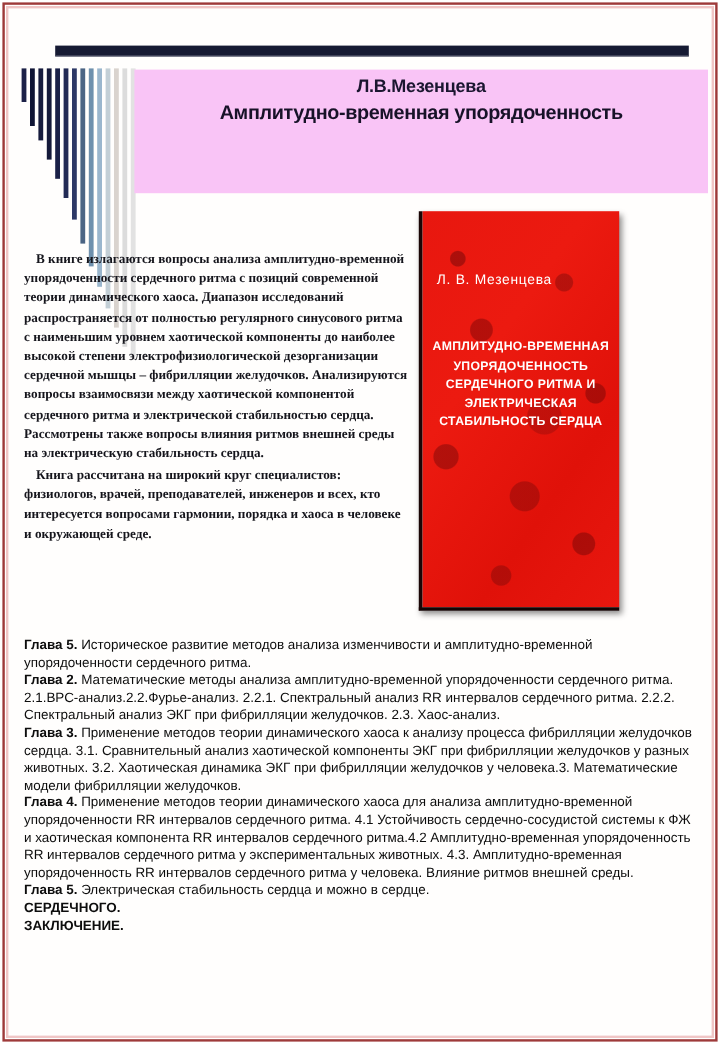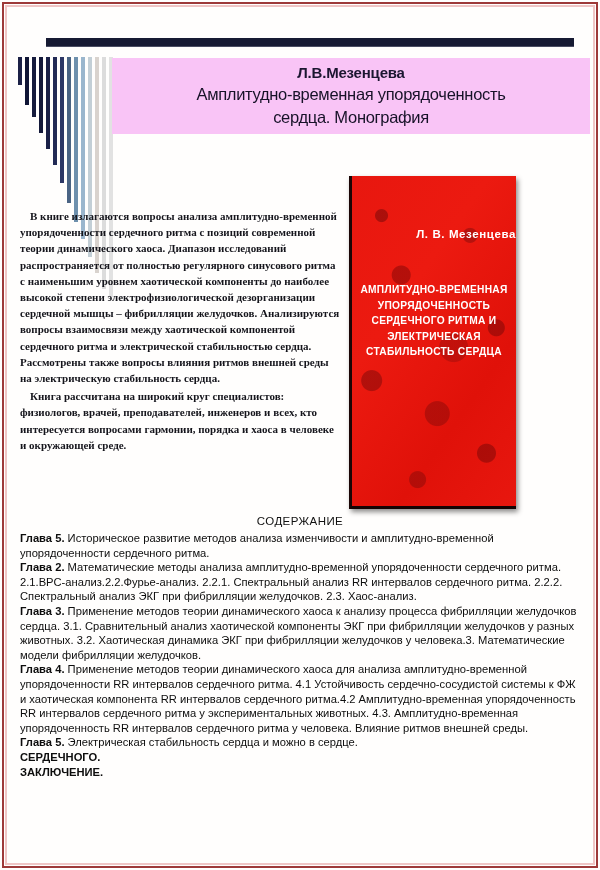--- a/index.html
+++ b/index.html
@@ -66,36 +66,36 @@
     top: 0;
     width: 4px;
   }
 
   
   .title-banner {
     position: absolute;
     left: 112px;
     top: 58px;
     width: 478px;
-    height: 76px;
+    height: 103px;
     background: #f9c4f6;
     text-align: center;
     box-sizing: border-box;
     padding-top: 5px;
   }
   .title-author {
     font-size: 15px;
     font-weight: bold;
     color: #1b1630;
     line-height: 20px;
     letter-spacing: -0.2px;
   }
   .title-main {
     font-size: 16.5px;
-    font-weight: normal;
+    font-weight: bold;
     color: #171228;
     line-height: 23px;
     letter-spacing: -0.3px;
     padding: 0 19px;
   }
 
   
   .annotation {
     position: absolute;
     left: 20px;
@@ -131,24 +131,24 @@
     border-left: 3px solid #1a0505;
     border-bottom: 3px solid #140404;
     box-sizing: border-box;
     box-shadow: 2px 3px 5px rgba(0,0,0,.45);
     overflow: hidden;
   }
   .book-author {
     position: absolute;
     left: 12px; right: 0;
     top: 52px;
-    text-align: right;
+    text-align: left;
     color: #ffffff;
     font-size: 11.5px;
-    font-weight: bold;
+    font-weight: normal;
     letter-spacing: 0.6px;
   }
   .book-title {
     position: absolute;
     left: 0; right: 0;
     top: 106px;
     text-align: center;
     color: #ffffff;
     font-size: 10.2px;
     font-weight: bold;
@@ -217,34 +217,32 @@
       <div class="bar" style="left: 63px; height: 182px; background: rgb(154, 182, 205);"></div>
       <div class="bar" style="left: 70px; height: 200px; background: rgb(195, 207, 214);"></div>
       <div class="bar" style="left: 77px; height: 216px; background: rgb(217, 211, 206);"></div>
       <div class="bar" style="left: 84px; height: 232px; background: rgb(220, 220, 220);"></div>
       <div class="bar" style="left: 91px; height: 240px; background: rgb(226, 226, 226);"></div>
     </div>
 
   <div class="title-banner">
     <div class="title-author">Л.В.Мезенцева</div>
     <div class="title-main">Амплитудно-временная упорядоченность</div>
-    <div class="title-main">сердца. Монография</div>
   </div>
 
   <div class="annotation">
     <p>В книге излагаются вопросы анализа амплитудно-временной упорядоченности сердечного ритма с позиций современной теории динамического хаоса. Диапазон исследований распространяется от полностью регулярного синусового ритма с наименьшим уровнем хаотической компоненты до наиболее высокой степени электрофизиологической дезорганизации сердечной мышцы – фибрилляции желудочков. Анализируются вопросы взаимосвязи между хаотической компонентой сердечного ритма и электрической стабильностью сердца. Рассмотрены также вопросы влияния ритмов внешней среды на электрическую стабильность сердца.</p>
     <p>Книга рассчитана  на широкий круг специалистов: физиологов,  врачей, преподавателей, инженеров  и всех, кто интересуется вопросами  гармонии, порядка и хаоса в человеке и окружающей среде.</p>
   </div>
 
   <div class="book">
     <div class="book-author">Л. В. Мезенцева</div>
     <div class="book-title">АМПЛИТУДНО-ВРЕМЕННАЯ УПОРЯДОЧЕННОСТЬ СЕРДЕЧНОГО РИТМА И ЭЛЕКТРИЧЕСКАЯ СТАБИЛЬНОСТЬ СЕРДЦА</div>
   </div>
 
-  <div class="contents-heading">СОДЕРЖАНИЕ</div>
   <div class="contents" id="contents-container">
       <div class="ln"><b>Глава 5.</b><span> Историческое развитие методов анализа изменчивости и амплитудно-временной упорядоченности сердечного ритма.</span></div>
       <div class="ln"><b>Глава 2.</b><span>  Математические методы анализа амплитудно-временной упорядоченности сердечного ритма. 2.1.ВРС-анализ.2.2.Фурье-анализ. 2.2.1. Спектральный анализ RR интервалов сердечного ритма. 2.2.2. Спектральный анализ ЭКГ при фибрилляции желудочков. 2.3.   Хаос-анализ.</span></div>
       <div class="ln"><b>Глава 3.</b><span> Применение методов теории динамического хаоса к анализу процесса фибрилляции желудочков сердца. 3.1. Сравнительный анализ хаотической компоненты ЭКГ при фибрилляции желудочков у разных животных. 3.2. Хаотическая динамика ЭКГ при  фибрилляции желудочков  у человека.3.  Математические модели фибрилляции желудочков.</span></div>
       <div class="ln"><b>Глава 4.</b><span> Применение методов теории динамического хаоса для анализа  амплитудно-временной упорядоченности RR интервалов сердечного ритма. 4.1 Устойчивость сердечно-сосудистой системы к ФЖ и хаотическая компонента RR интервалов сердечного ритма.4.2  Амплитудно-временная упорядоченность RR интервалов сердечного ритма у экспериментальных животных. 4.3. Амплитудно-временная упорядоченность RR интервалов сердечного ритма у человека. Влияние ритмов внешней среды.</span></div>
       <div class="ln"><b>Глава 5.</b><span>  Электрическая  стабильность  сердца  и  можно в сердце.</span></div>
       <div class="ln"><b>СЕРДЕЧНОГО.</b><span></span></div>
       <div class="ln"><b>ЗАКЛЮЧЕНИЕ.</b><span></span></div>
     </div>
 

